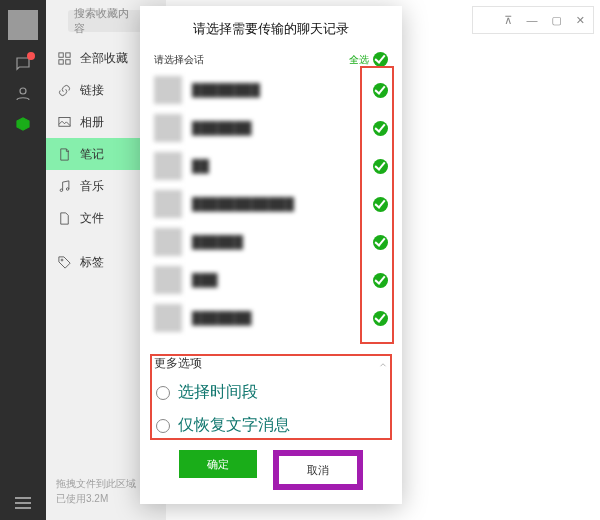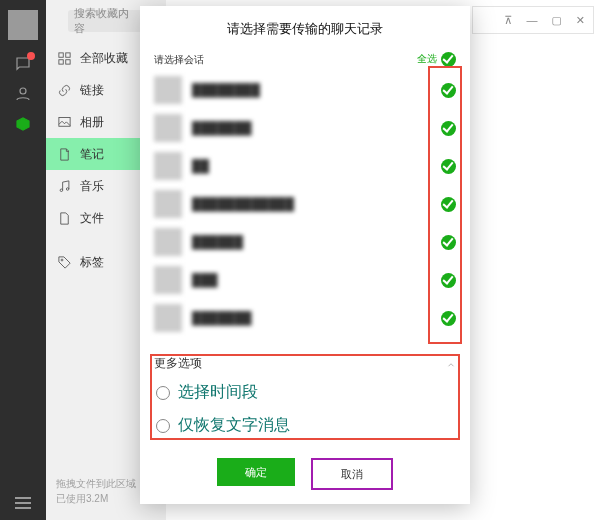--- a/index.html
+++ b/index.html
@@ -20,45 +20,45 @@
 .side-item{display:flex;align-items:center;height:32px;padding:0 10px;color:#333;font-size:12px}
 .side-item.sel{background:#86efac}
 .side-item .si{width:16px;height:16px;margin-right:8px;display:flex;align-items:center;justify-content:center}
 .side-item .si svg{width:15px;height:15px;fill:none;stroke:#555;stroke-width:1.4}
 .side-tip{position:absolute;bottom:14px;left:10px;right:10px;color:#a0a0a0;font-size:10px;line-height:1.5}
 
 
 .bgwin{position:absolute;right:6px;top:6px;width:112px;height:26px;border:1px solid #e3e3e3;background:#fff;display:flex;align-items:center;justify-content:flex-end;gap:14px;padding-right:8px;color:#888;font-size:11px}
 
 
-.modal{position:absolute;left:140px;top:6px;width:330px;height:498px;background:#fff;box-shadow:0 4px 24px rgba(0,0,0,.25)}
+.modal{position:absolute;left:140px;top:6px;width:262px;height:498px;background:#fff;box-shadow:0 4px 24px rgba(0,0,0,.25)}
 .m-title{text-align:center;font-size:13px;padding:14px 0 10px;color:#111}
 .m-hdr{display:flex;justify-content:space-between;align-items:center;padding:4px 14px 4px 14px;font-size:10px}
-.selall{color:#1aad19;display:flex;align-items:flex-start;gap:4px}
+.selall{color:#1aad19;display:flex;align-items:center;gap:4px}
 
 
 .redbox-right{position:absolute;right:8px;top:60px;width:30px;height:274px;border:2px solid #e84b3c;pointer-events:none}
 .redbox-bottom{position:absolute;left:10px;right:10px;top:348px;height:82px;border:2px solid #e84b3c;pointer-events:none}
 
 .chat-list{padding:0 14px;height:272px;overflow:hidden}
 .chat{display:flex;align-items:center;height:38px}
 .chat .cava{width:28px;height:28px;background:#ccc;margin-right:10px;filter:blur(2px)}
 .chat .cname{flex:1;color:#333;font-size:12px;filter:blur(2px)}
 .chk{width:15px;height:15px;border-radius:50%;background:#1aad19;position:relative}
 .chk::after{content:"";position:absolute;left:4px;top:1px;width:4px;height:8px;border:solid #fff;border-width:0 2px 2px 0;transform:rotate(40deg)}
 
 .more{margin:8px 14px 12px;font-size:12px;color:#333}
 .more-hd{display:flex;justify-content:space-between;align-items:center;padding:4px 0}
 .more-opt{display:flex;align-items:center;padding:6px 2px;color:#0f766e;font-size:16px}
 .radio{width:12px;height:12px;border:1px solid #888;border-radius:50%;margin-right:8px}
 
 .btns{position:absolute;bottom:14px;left:0;right:0;display:flex;justify-content:center;gap:16px}
 .btn{width:78px;height:28px;display:flex;align-items:center;justify-content:center;font-size:11px;cursor:pointer}
 .btn.ok{background:#1aad19;color:#fff}
-.btn.cancel{background:#fff;border:2px solid #a21caf;color:#333}
+.btn.cancel{background:#fff;border:6px solid #a21caf;color:#333}
 
 .chev{width:10px;height:10px}
 .chev svg{width:10px;height:10px;stroke:#888;fill:none;stroke-width:1.5}
 </style>
 </head>
 <body>
 
 <div class="rail">
   <div class="avatar"></div>
   <div class="rail-icon">

